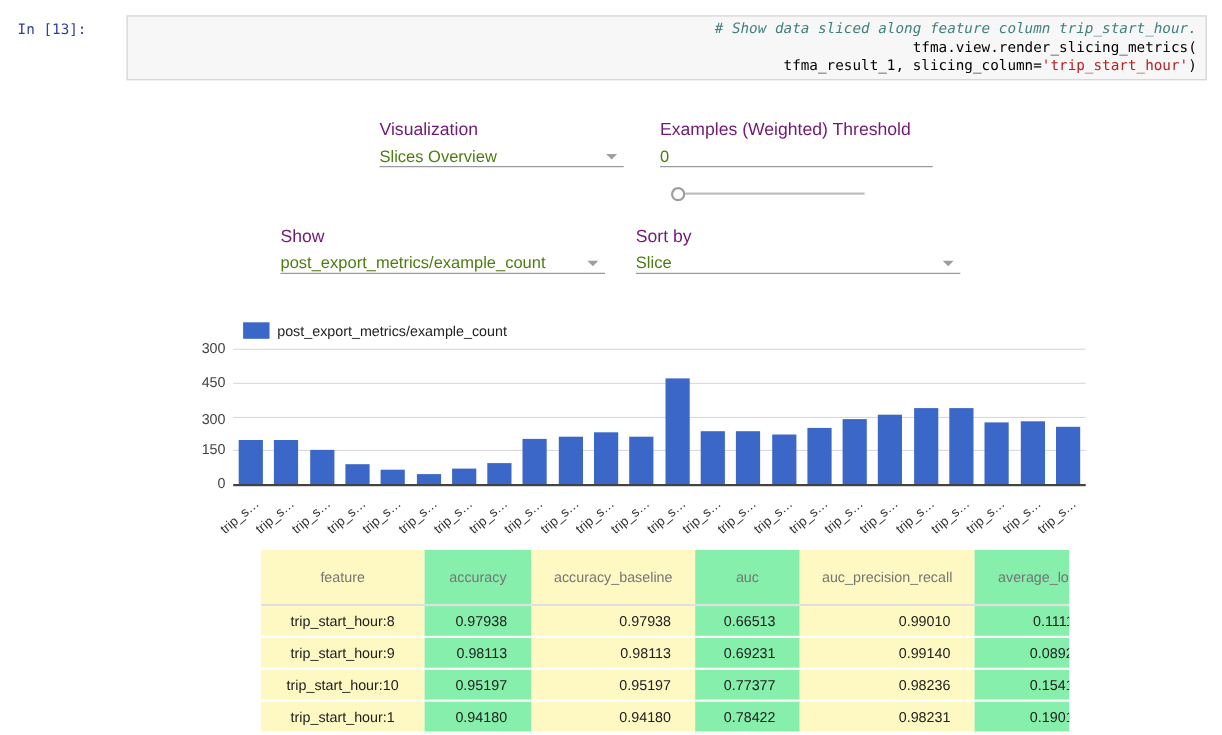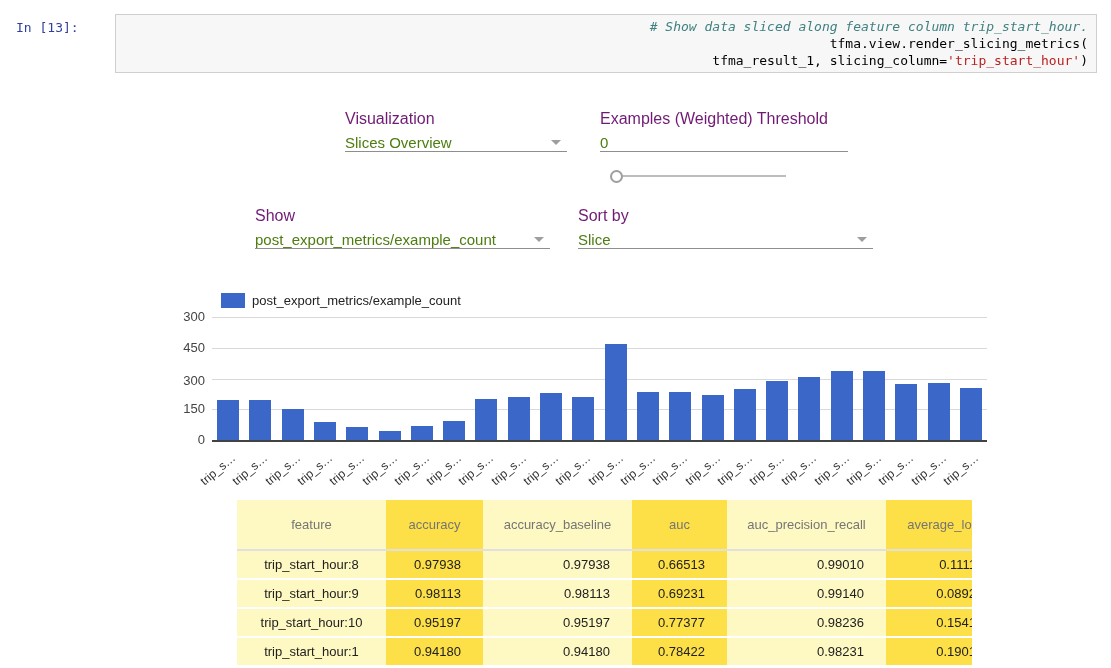--- a/index.html
+++ b/index.html
@@ -50,21 +50,21 @@
            line-height:13px; transform:rotate(-40deg); transform-origin:100% 50%; }
 
   
   .tbl-wrap { position:absolute; left:237px; top:500px; width:735px; height:168px; overflow:hidden; }
   table.metrics { border-collapse:separate; border-spacing:0; table-layout:fixed; width:769px; }
   table.metrics th { height:51px; font-size:13px; font-weight:normal; color:#757575;
                      text-align:center; border-bottom:2px solid #e0e0e0; cursor:pointer; }
   table.metrics td { height:29px; font-size:13px; color:#212121;
                      border-bottom:2px solid #fff; }
   table.metrics .c-gray  { background:#fef9c3; }
-  table.metrics .c-white { background:#fde047; }
+  table.metrics .c-white { background:#86efac; }
   table.metrics td.feat  { text-align:center; }
   table.metrics td.num   { text-align:right; padding-right:22px; }
   table.metrics td.num-last { text-align:right; padding-right:30px; }
 </style>
 </head>
 <body>
 
 <div class="prompt">In [13]:</div>
 <div class="code-box">
     <pre><span class="cm-comment"># Show data sliced along feature column trip_start_hour.</span>

